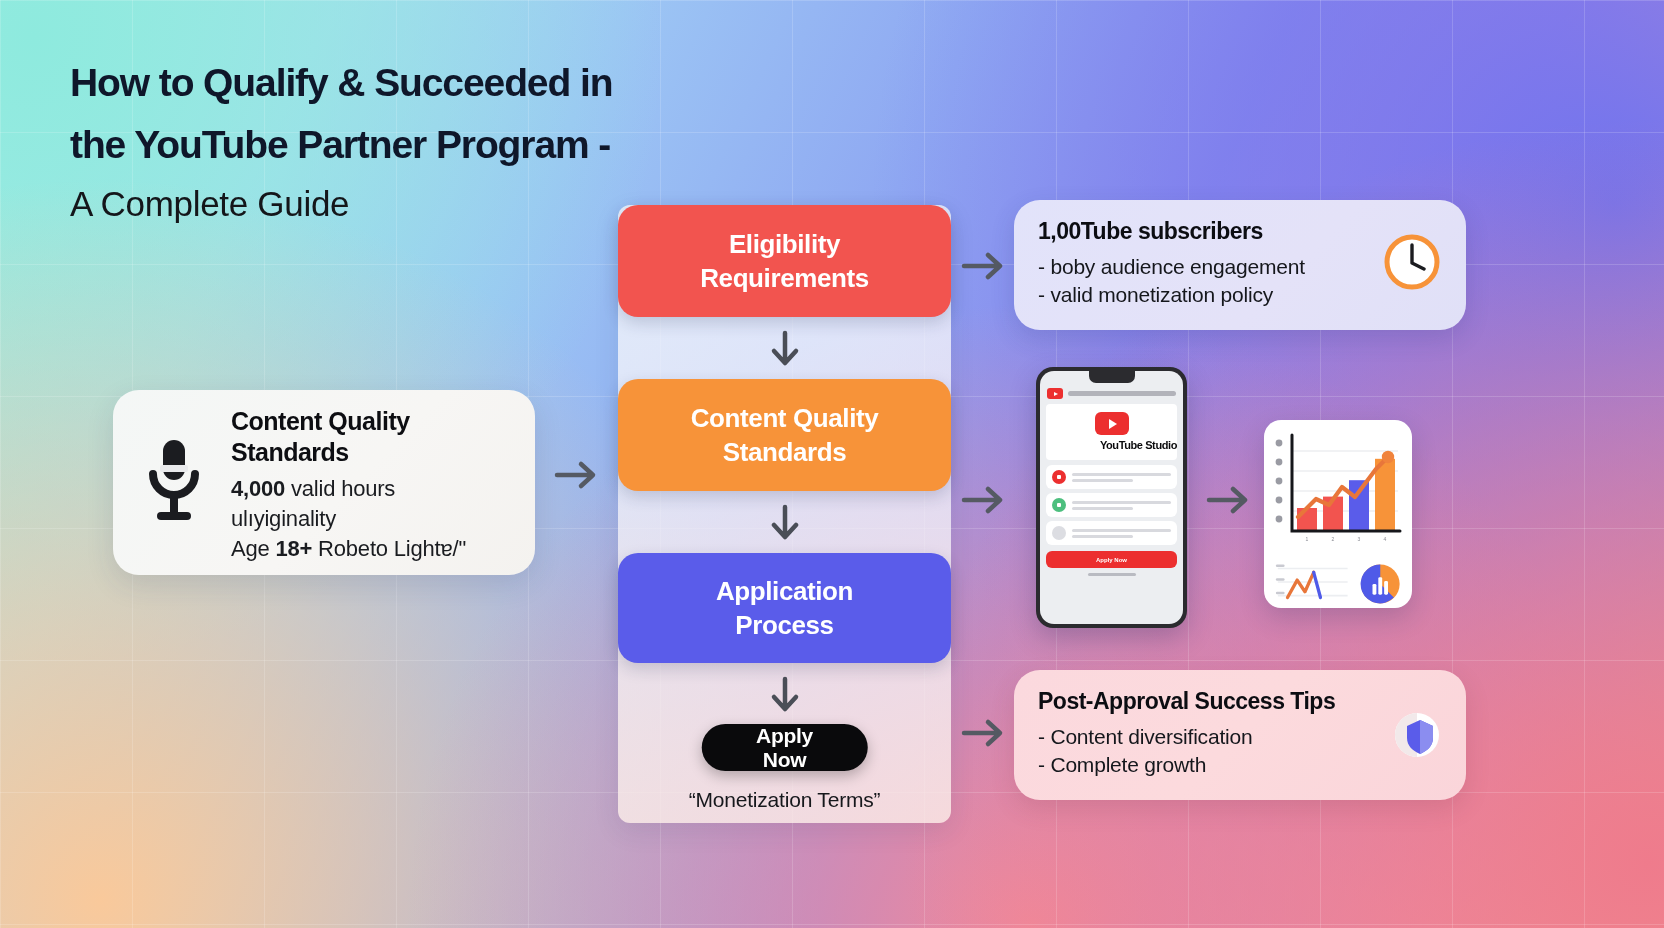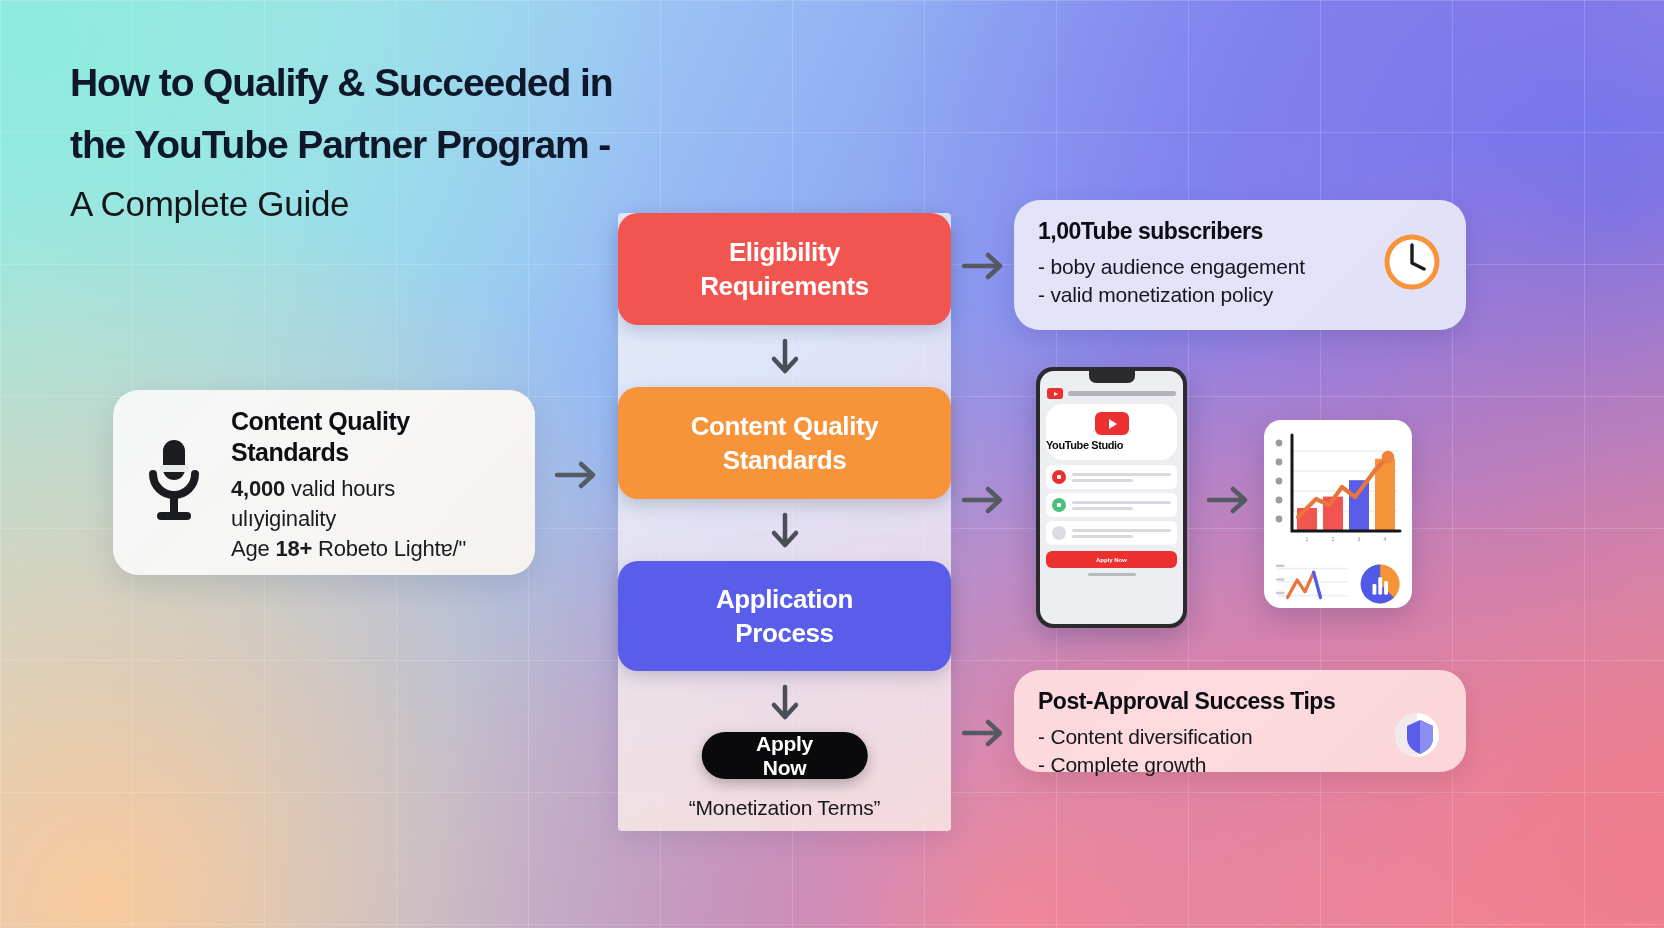--- a/index.html
+++ b/index.html
@@ -54,24 +54,23 @@
   }
   #mic-card .d {
     font-size:22px; color:#1a1c20; line-height:30px;
     margin-top:6px; letter-spacing:-.2px;
   }
   #mic-card .d b { font-weight:700; }
 
   
   #flow {
     position:absolute; left:618px; top:205px; width:333px; height:618px;
-    z-index:4; border-radius:4px;
+    z-index:4; border-radius:12px;
     background:linear-gradient(180deg,rgba(247,248,252,.78) 0%,rgba(245,244,250,.75) 45%,rgba(252,238,233,.80) 100%);
     box-shadow:0 8px 26px rgba(40,50,90,.10);
-    margin-top:8px;
   }
   .step {
     position:absolute; left:0; width:333px; border-radius:20px;
     display:flex; align-items:center; justify-content:center;
     color:#fff; font-weight:700; font-size:26px; line-height:34px;
     text-align:center; letter-spacing:-.4px;
     box-shadow:0 6px 16px rgba(30,40,80,.18);
   }
   #step-1 { top:0;   height:112px; background:#f2544f; }
   #step-2 { top:174px; height:112px; background:#f79339; }
@@ -109,21 +108,21 @@
   #elig-card .t {
     font-size:23px; font-weight:700; color:#0c0d12;
     letter-spacing:-.5px; margin-bottom:8px;
   }
   #elig-card .li {
     font-size:21px; color:#15171c; line-height:28px; letter-spacing:-.2px;
   }
 
   
   #tips-card {
-    left:1014px; top:670px; width:452px; height:102px;
+    left:1014px; top:670px; width:452px; height:130px;
     background:linear-gradient(135deg,#fbd9de 0%,#fcdadd 50%,#fad5da 100%);
     box-shadow:0 9px 24px rgba(120,50,70,.16);
     padding:18px 24px; display:flex; align-items:flex-start;
   }
   #tips-card .body { flex:1; }
   #tips-card .t {
     font-size:23px; font-weight:700; color:#0c0d12;
     letter-spacing:-.5px; margin-bottom:8px;
   }
   #tips-card .li {
@@ -150,22 +149,22 @@
     width:16px; height:11px; border-radius:3px; background:#ec2f2f;
     display:flex; align-items:center; justify-content:center; flex:none;
   }
   #phone .yt-dot i {
     width:0; height:0; border-left:4px solid #fff;
     border-top:2.5px solid transparent; border-bottom:2.5px solid transparent;
     display:block; margin-left:1px;
   }
   #phone .topbar .fake { height:5px; background:#9a9aa2; border-radius:3px; flex:1; opacity:.7; }
   #phone .hero {
-    background:#fff; margin:0 6px 5px; border-radius:17px;
-    padding:8px 0 9px; text-align:left; flex:none;
+    background:#fff; margin:0 6px 5px; border-radius:4px;
+    padding:8px 0 9px; text-align:right; flex:none;
   }
   #phone .hero .play {
     width:34px; height:23px; border-radius:6px; background:#ec2f2f;
     margin:0 auto 4px; display:flex; align-items:center; justify-content:center;
   }
   #phone .hero .play i {
     width:0; height:0; border-left:8px solid #fff;
     border-top:5px solid transparent; border-bottom:5px solid transparent;
     margin-left:2px;
   }

